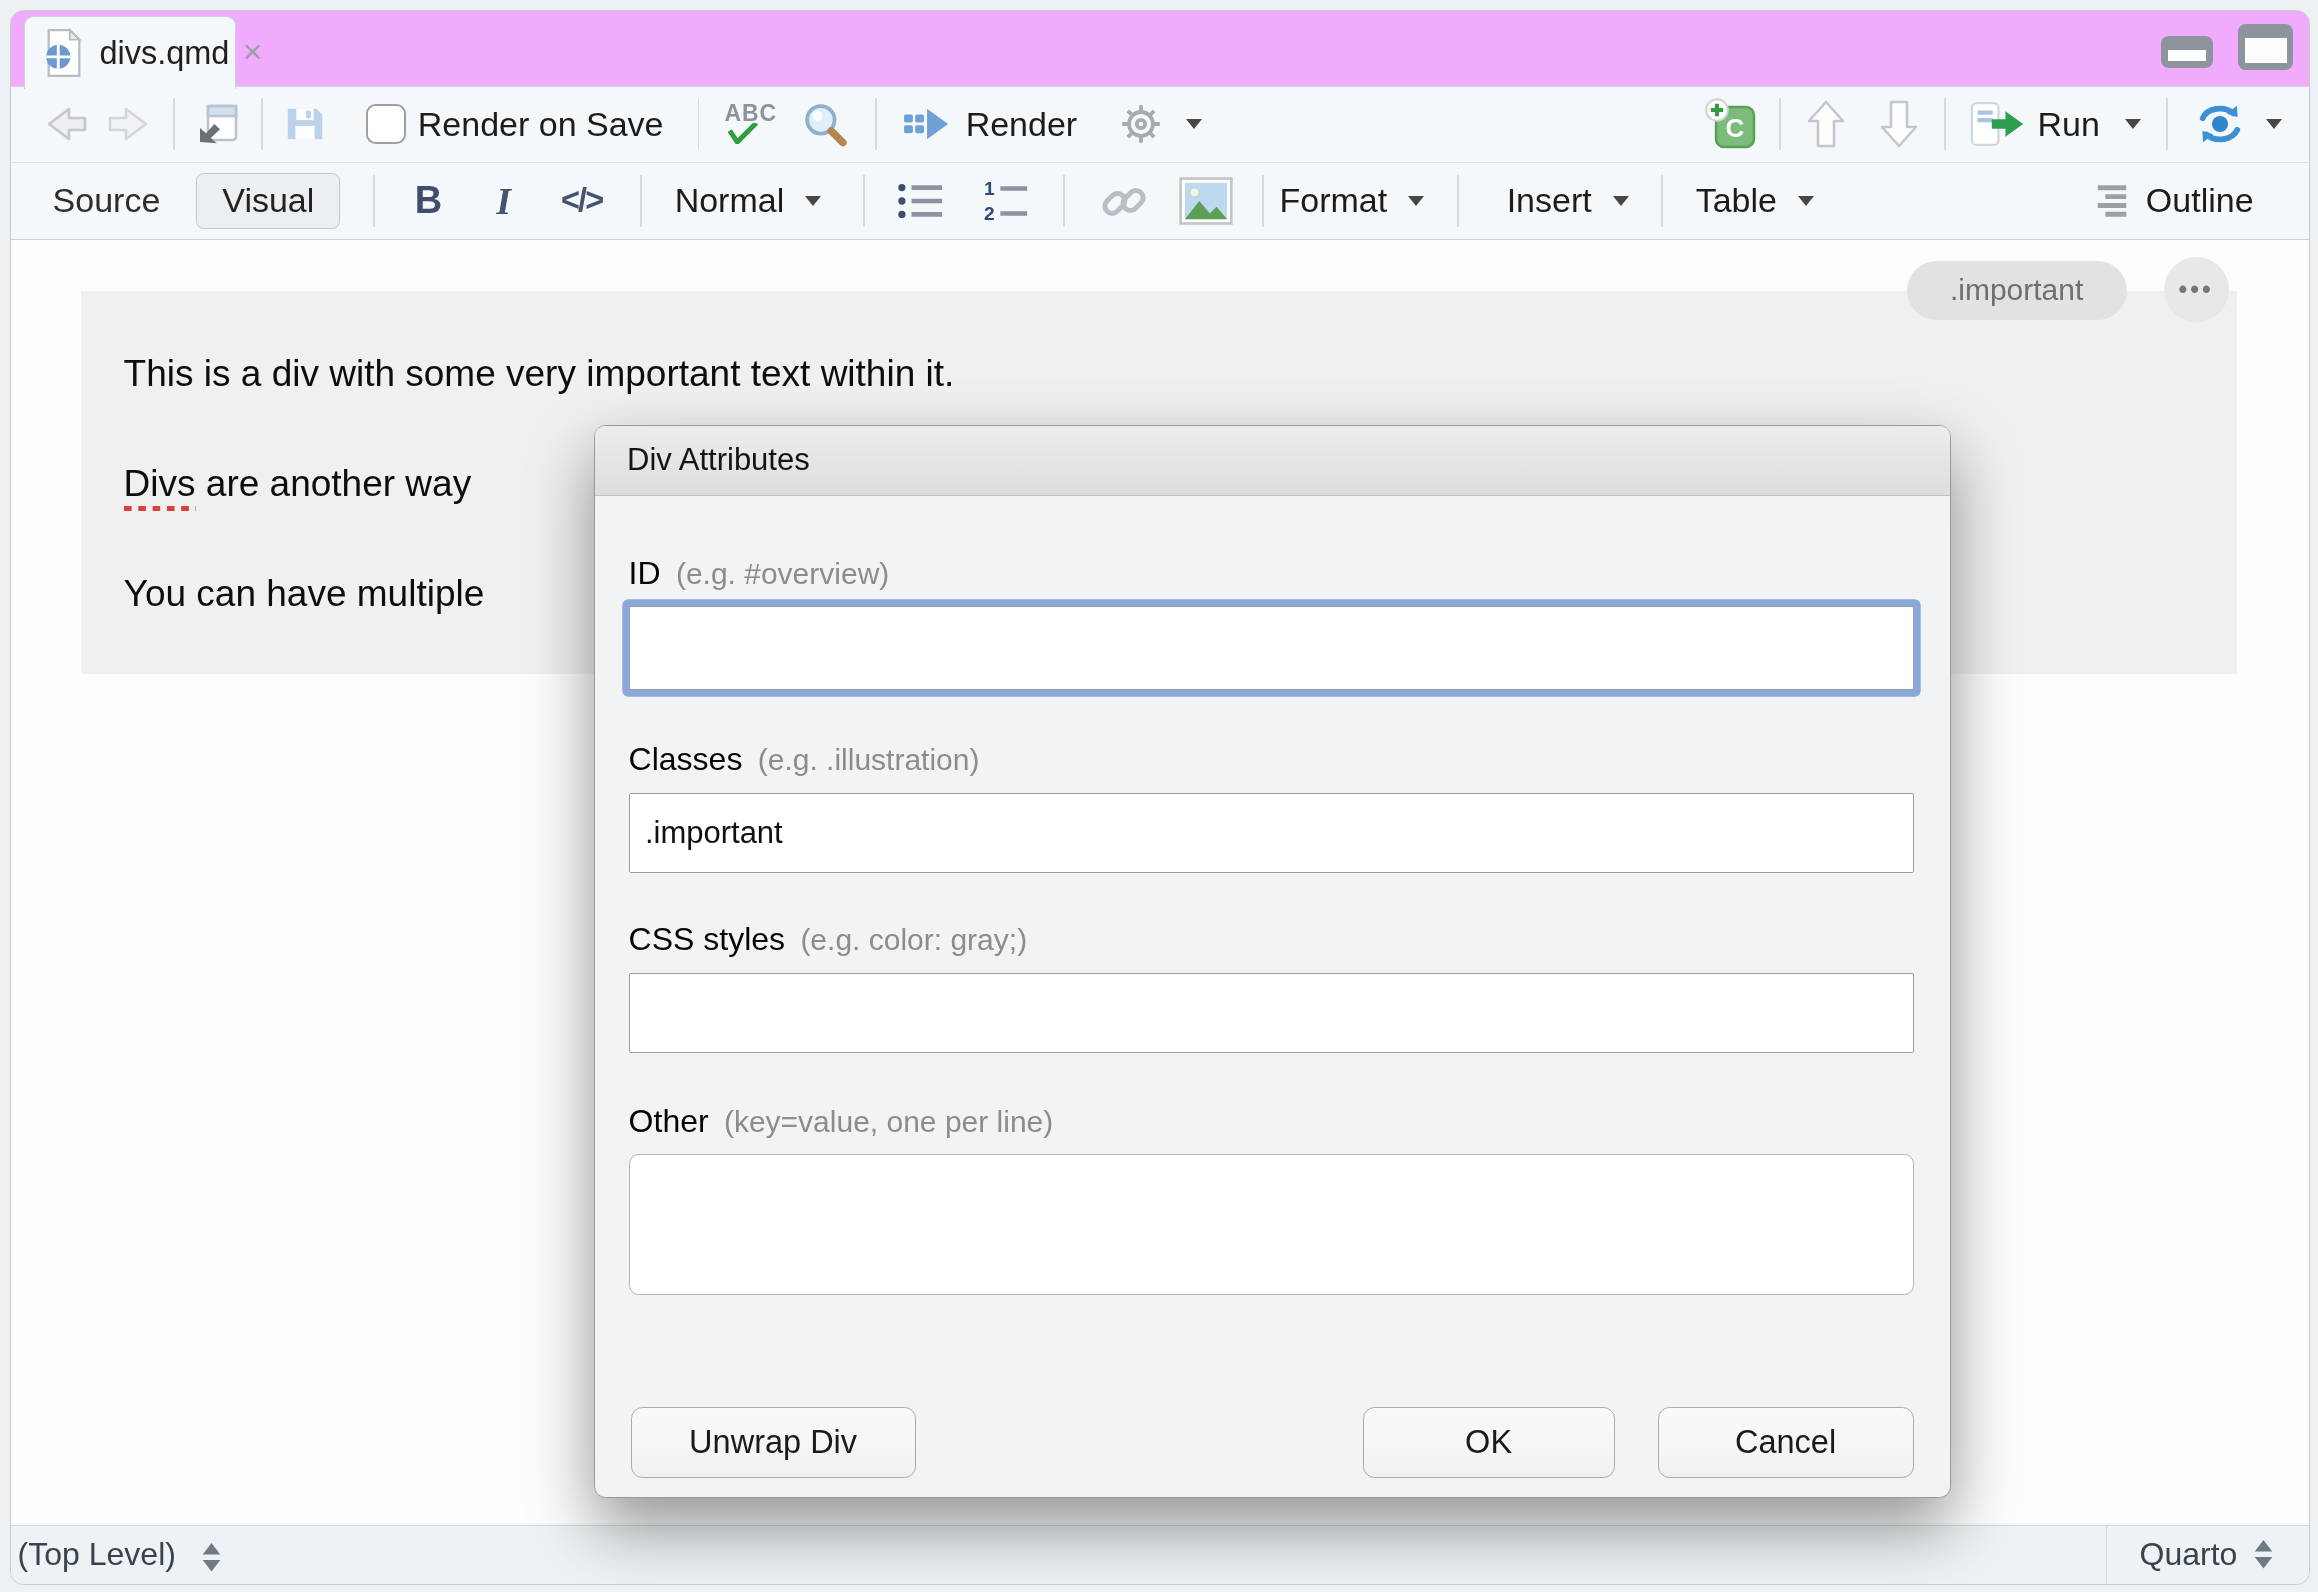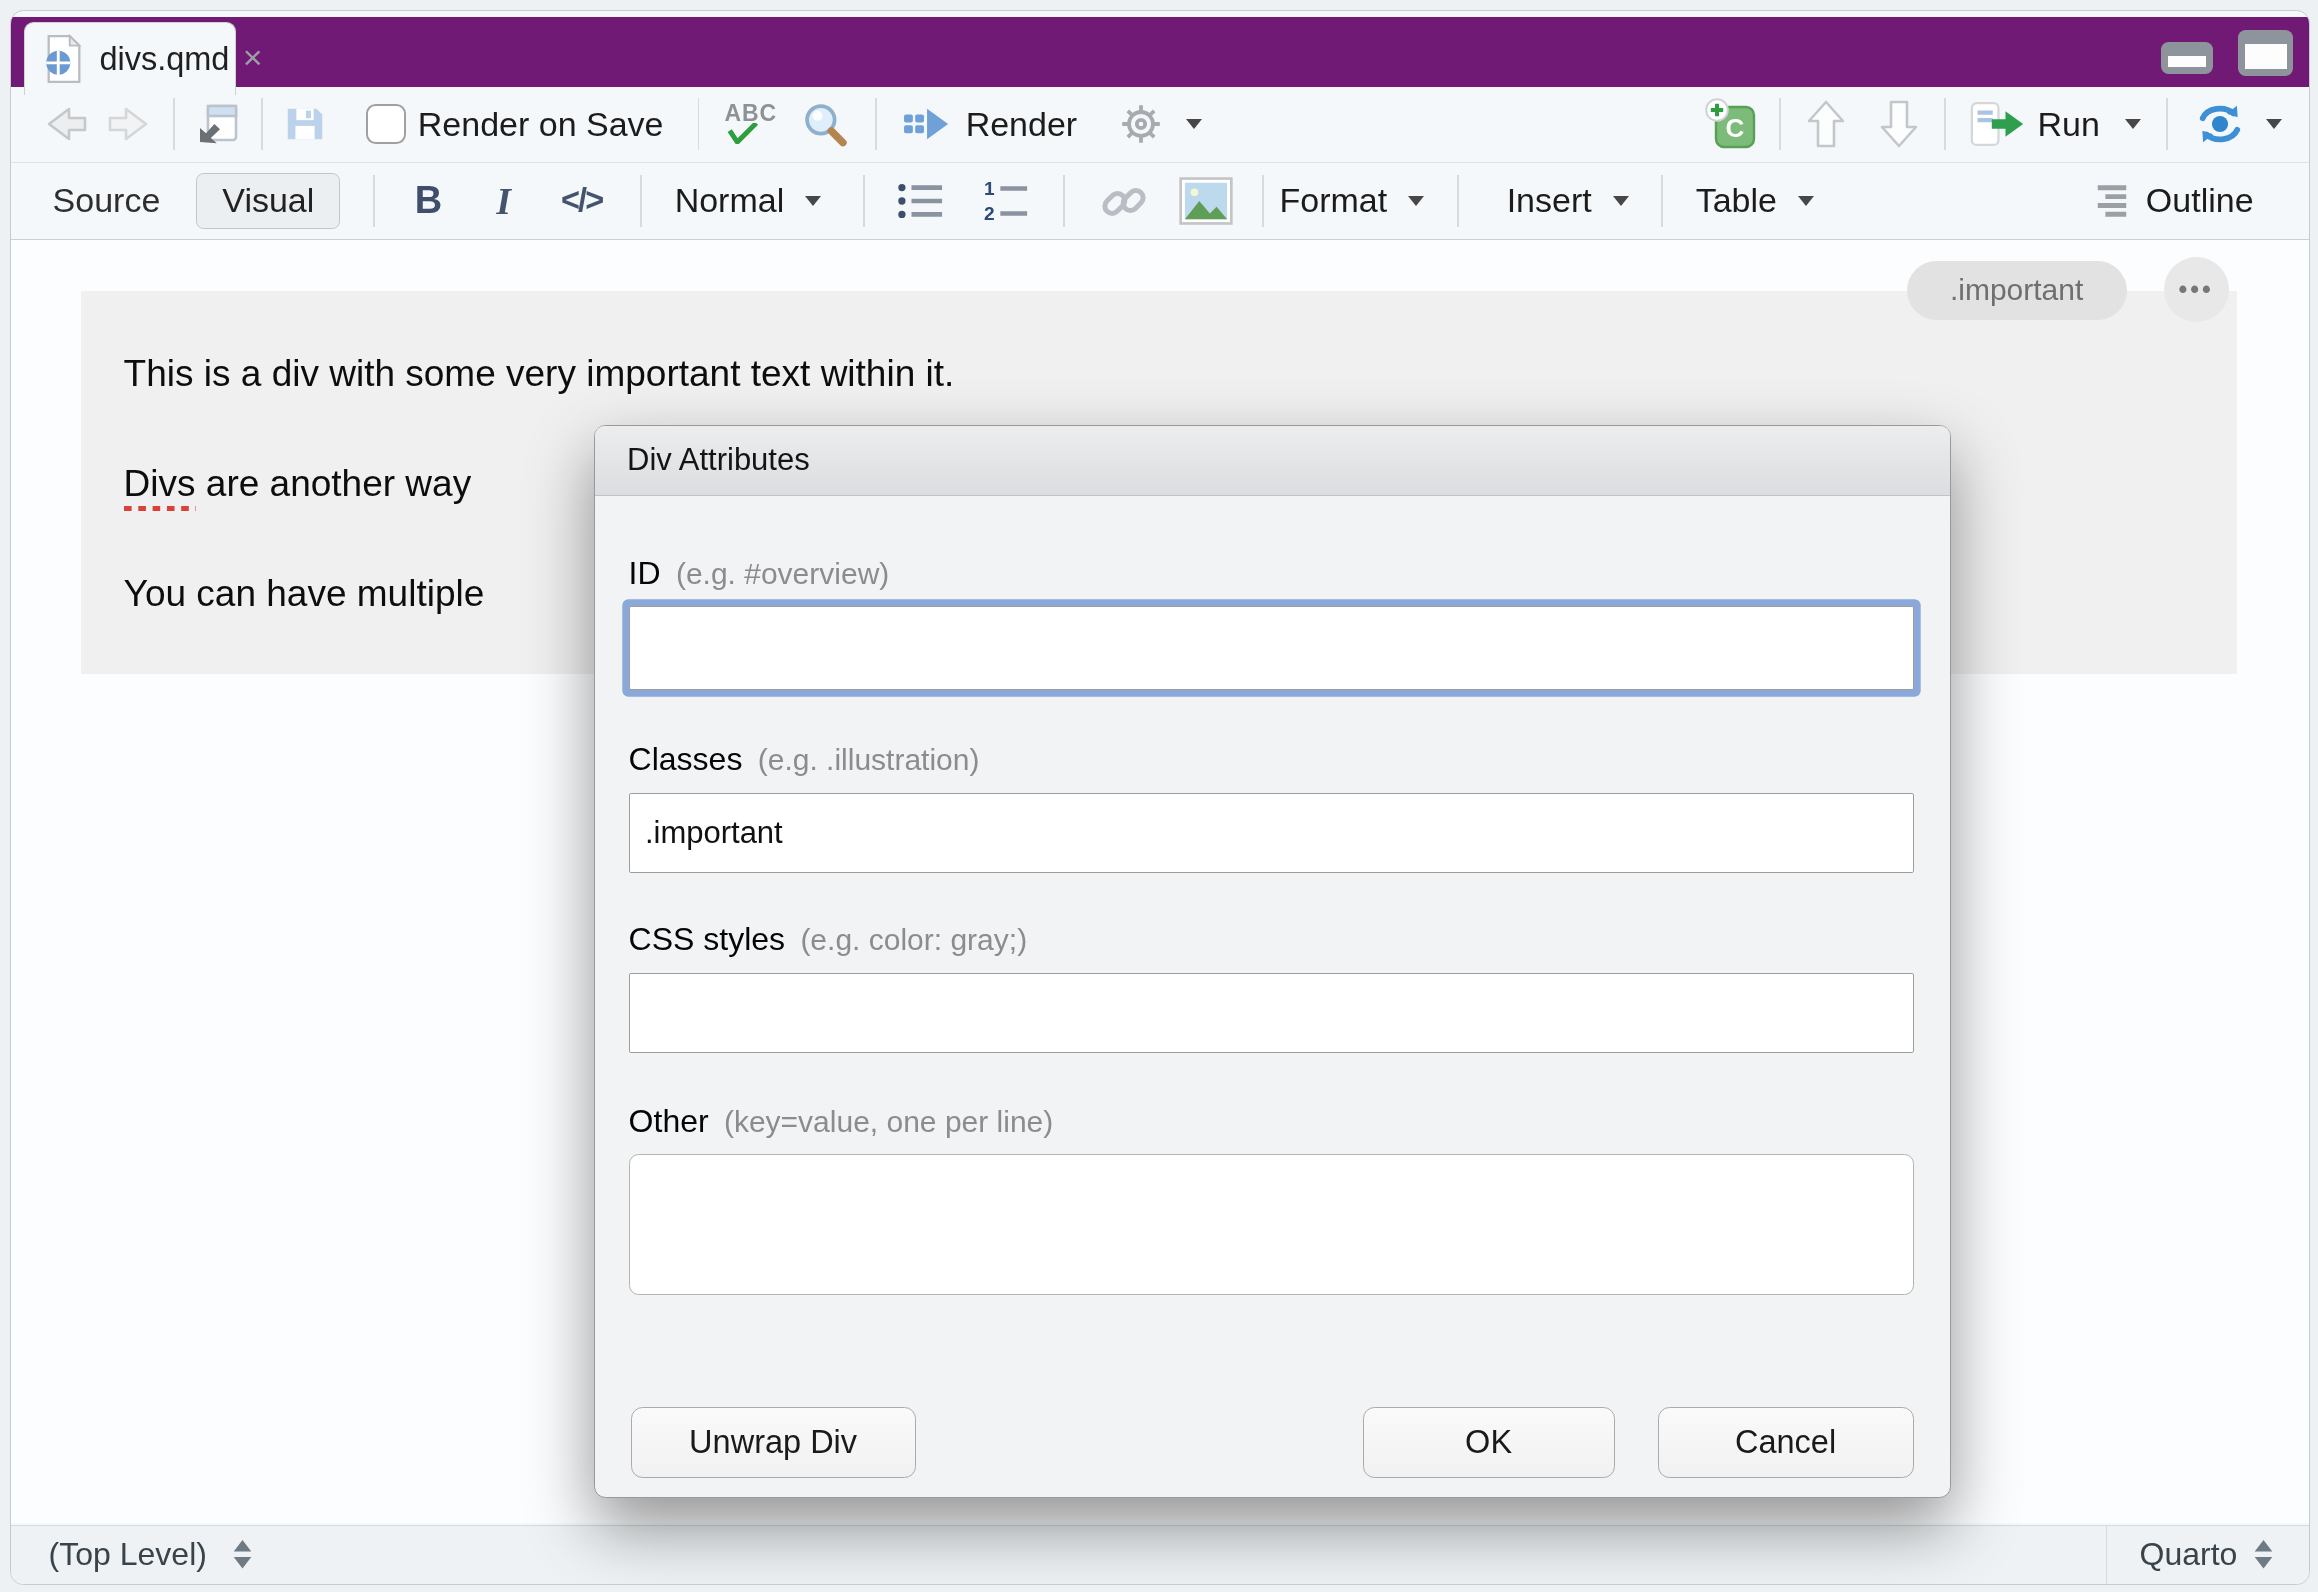--- a/index.html
+++ b/index.html
@@ -3,21 +3,21 @@
 <meta charset="utf-8">
 <style>
   * { margin:0; padding:0; box-sizing:border-box; }
   html,body { width:2319px; height:1593px; }
   body { background:#eef1f3; font-family:"Liberation Sans", sans-serif; position:relative; overflow:hidden; }
 
   .pane { position:absolute; left:9.6px; top:9.6px; width:2300px; height:1575px;
           background:#f5f8fa; border:1.9px solid #c6cbcf; border-radius:13.4px; overflow:hidden; }
 
   
-  .tabstrip { position:absolute; left:0; top:6px; right:0; height:76px; background:#701a75;
+  .tabstrip { position:absolute; left:0; top:0; right:0; height:76px; background:#f0abfc;
               border-bottom:1.9px solid #d2d6d8;text-decoration:underline; }
   .tab-active { position:absolute; left:13.4px; top:5.7px; height:73px; width:212px;
                 background:#f5f8fa; border:1.9px solid #cdd2d5; border-bottom:none;
                 border-radius:9.6px 9.6px 0 0; display:flex; align-items:center; gap:13.4px;
                 padding:0 17px; z-index:2; }
   .tab-title { font-size:32.5px; color:#1f1f1f; }
   .tab-close { font-size:34px; color:#9aa0a5; line-height:1; margin-top:-3.8px; }
   .winbtns { position:absolute; right:15.3px; top:13.4px; display:flex; align-items:flex-end; gap:25px; }
   .min-ic { width:52px; height:32.5px; background:#8d949c; border-radius:7.6px; position:relative; margin-bottom:1.9px; }
   .min-ic::after { content:""; position:absolute; left:6.7px; bottom:6.7px; width:38px; height:11.5px; background:#fdfdfd; }
@@ -75,21 +75,21 @@
   .dlg-textarea { position:absolute; left:34px; width:1285px; height:141px; background:#fff;
                   border:1.9px solid #b4b4b4; border-radius:9.6px; font-size:31px; color:#111;
                   padding:9.6px 15.3px; resize:none; outline:none; font-family:"Liberation Sans", sans-serif; }
   .dlg-btn { position:absolute; top:981px; height:71px; background:linear-gradient(#fafafa,#f1f1f1);
              border:1.9px solid #ababab; border-radius:11.5px; font-size:32.5px; color:#1a1a1a;
              display:flex; align-items:center; justify-content:center; }
 
   
   .statusbar { position:absolute; left:0; bottom:0; right:0; height:59px; background:#eef2f4;
                border-top:1.9px solid #d6dadc; display:flex; align-items:center; }
-  .status-left { display:flex; align-items:center; gap:23px; margin-left:38px; }
+  .status-left { display:flex; align-items:flex-end; gap:23px; margin-left:7px; }
   .status-text { font-size:32px; color:#39434b; }
   .status-right { position:absolute; right:0; top:0; bottom:0; width:203px; border-left:1.9px solid #d6dadc;
                   display:flex; align-items:center; justify-content:center; gap:13.4px; }
   svg { display:block; }
 </style>
 </head>
 <body>
 
 <div class="pane">
 

